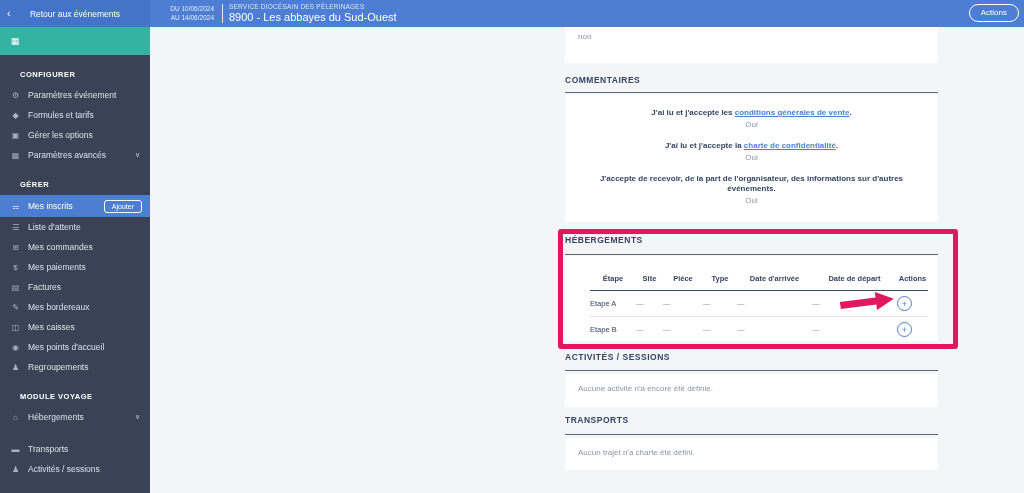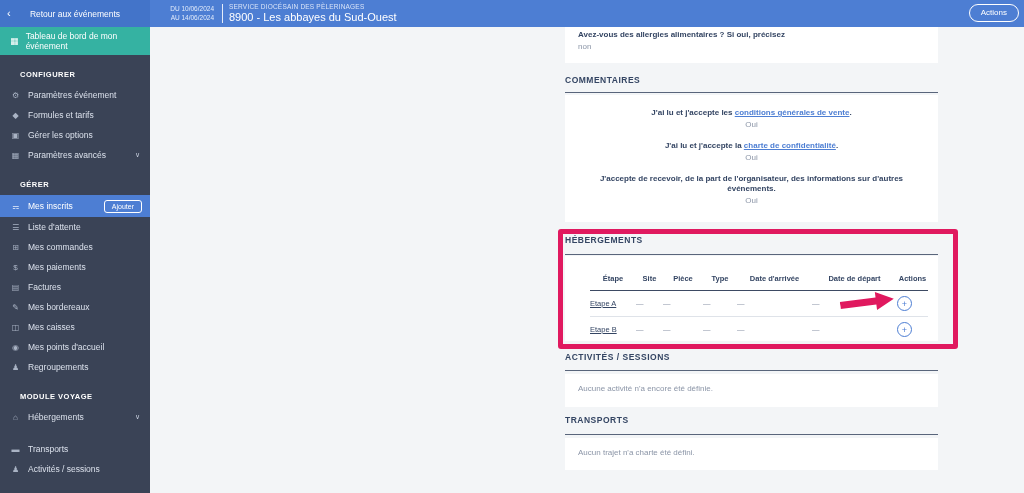--- a/index.html
+++ b/index.html
@@ -69,21 +69,21 @@
   #card-act { top:347px; height:33px; padding:10px 13px; }
   #title-trans { top:388px; }    #rule-trans { top:407px; }
   #card-trans { top:411px; height:32px; padding:10px 13px; }
 
   
   table { width:100%; border-collapse:collapse; table-layout:fixed; }
   th { text-align:center; font-size:7.5px; font-weight:bold; color:#344563;
     padding:4px 0 7px 0; border-bottom:1px solid #3d4a63; }
   td { font-size:7.5px; color:#8b95a7; padding:5px 0;
     border-bottom:1px solid #dfe3e9; }
-  td.etape a { color:#344563; text-decoration:underline; cursor:pointer; }
+  td.etape a { color:#344563; cursor:pointer; }
   .plus-btn { width:15px; height:15px; border:1px solid #4d7ed3; border-radius:50%;
     background:#fff; color:#4d7ed3; font-size:9px; line-height:12px; text-align:center;
     padding:0; cursor:pointer; font-family:"Liberation Sans","DejaVu Sans",sans-serif; }
 
   
   .annotation-box { position:absolute; left:558px; top:229px; width:400px; height:120px;
     border:5px solid #e0195f; border-radius:3px; z-index:10; pointer-events:none; }
   .annotation-arrow { position:absolute; left:840px; top:292px; z-index:11;
     pointer-events:none; transform:rotate(-7deg); }
   .annotation-arrow polygon { fill:#e0195f; }
@@ -106,21 +106,20 @@
     <div class="topbar-title">
       <div class="topbar-org">SERVICE DIOCÉSAIN DES PÈLERINAGES</div>
       <div class="topbar-event">8900 - Les abbayes du Sud-Ouest</div>
     </div>
     <button class="public-btn">Actions</button>
   </div>
 
   <div class="sidebar">
     <div class="dash-row">
       <span class="ico">▦</span>
-      <span>Tableau de bord de mon événement</span>
     </div>
 
     <div class="side-header">CONFIGURER</div>
 
     <div class="side-item">
       <span class="ico">⚙</span>
       <span>Paramètres événement</span>
     </div>
     <div class="side-item">
       <span class="ico">◆</span>
@@ -190,21 +189,20 @@
     </div>
     <div class="side-item">
       <span class="ico">♟</span>
       <span>Activités / sessions</span>
     </div>
   </div>
 
   <div class="main">
 
     <div class="card" id="card-allergy">
-      <div class="q">Avez-vous des allergies alimentaires ? Si oui, précisez</div>
       <div class="a">non</div>
     </div>
 
     <div class="section-title" id="title-comments">COMMENTAIRES</div>
     <div class="rule" id="rule-comments"></div>
     <div class="card" id="card-comments">
       <div class="comment-item">
         <div class="q"><span>J'ai lu et j'accepte les </span><a>conditions générales de vente</a><span>.</span></div>
         <div class="a">Oui</div>
       </div>

